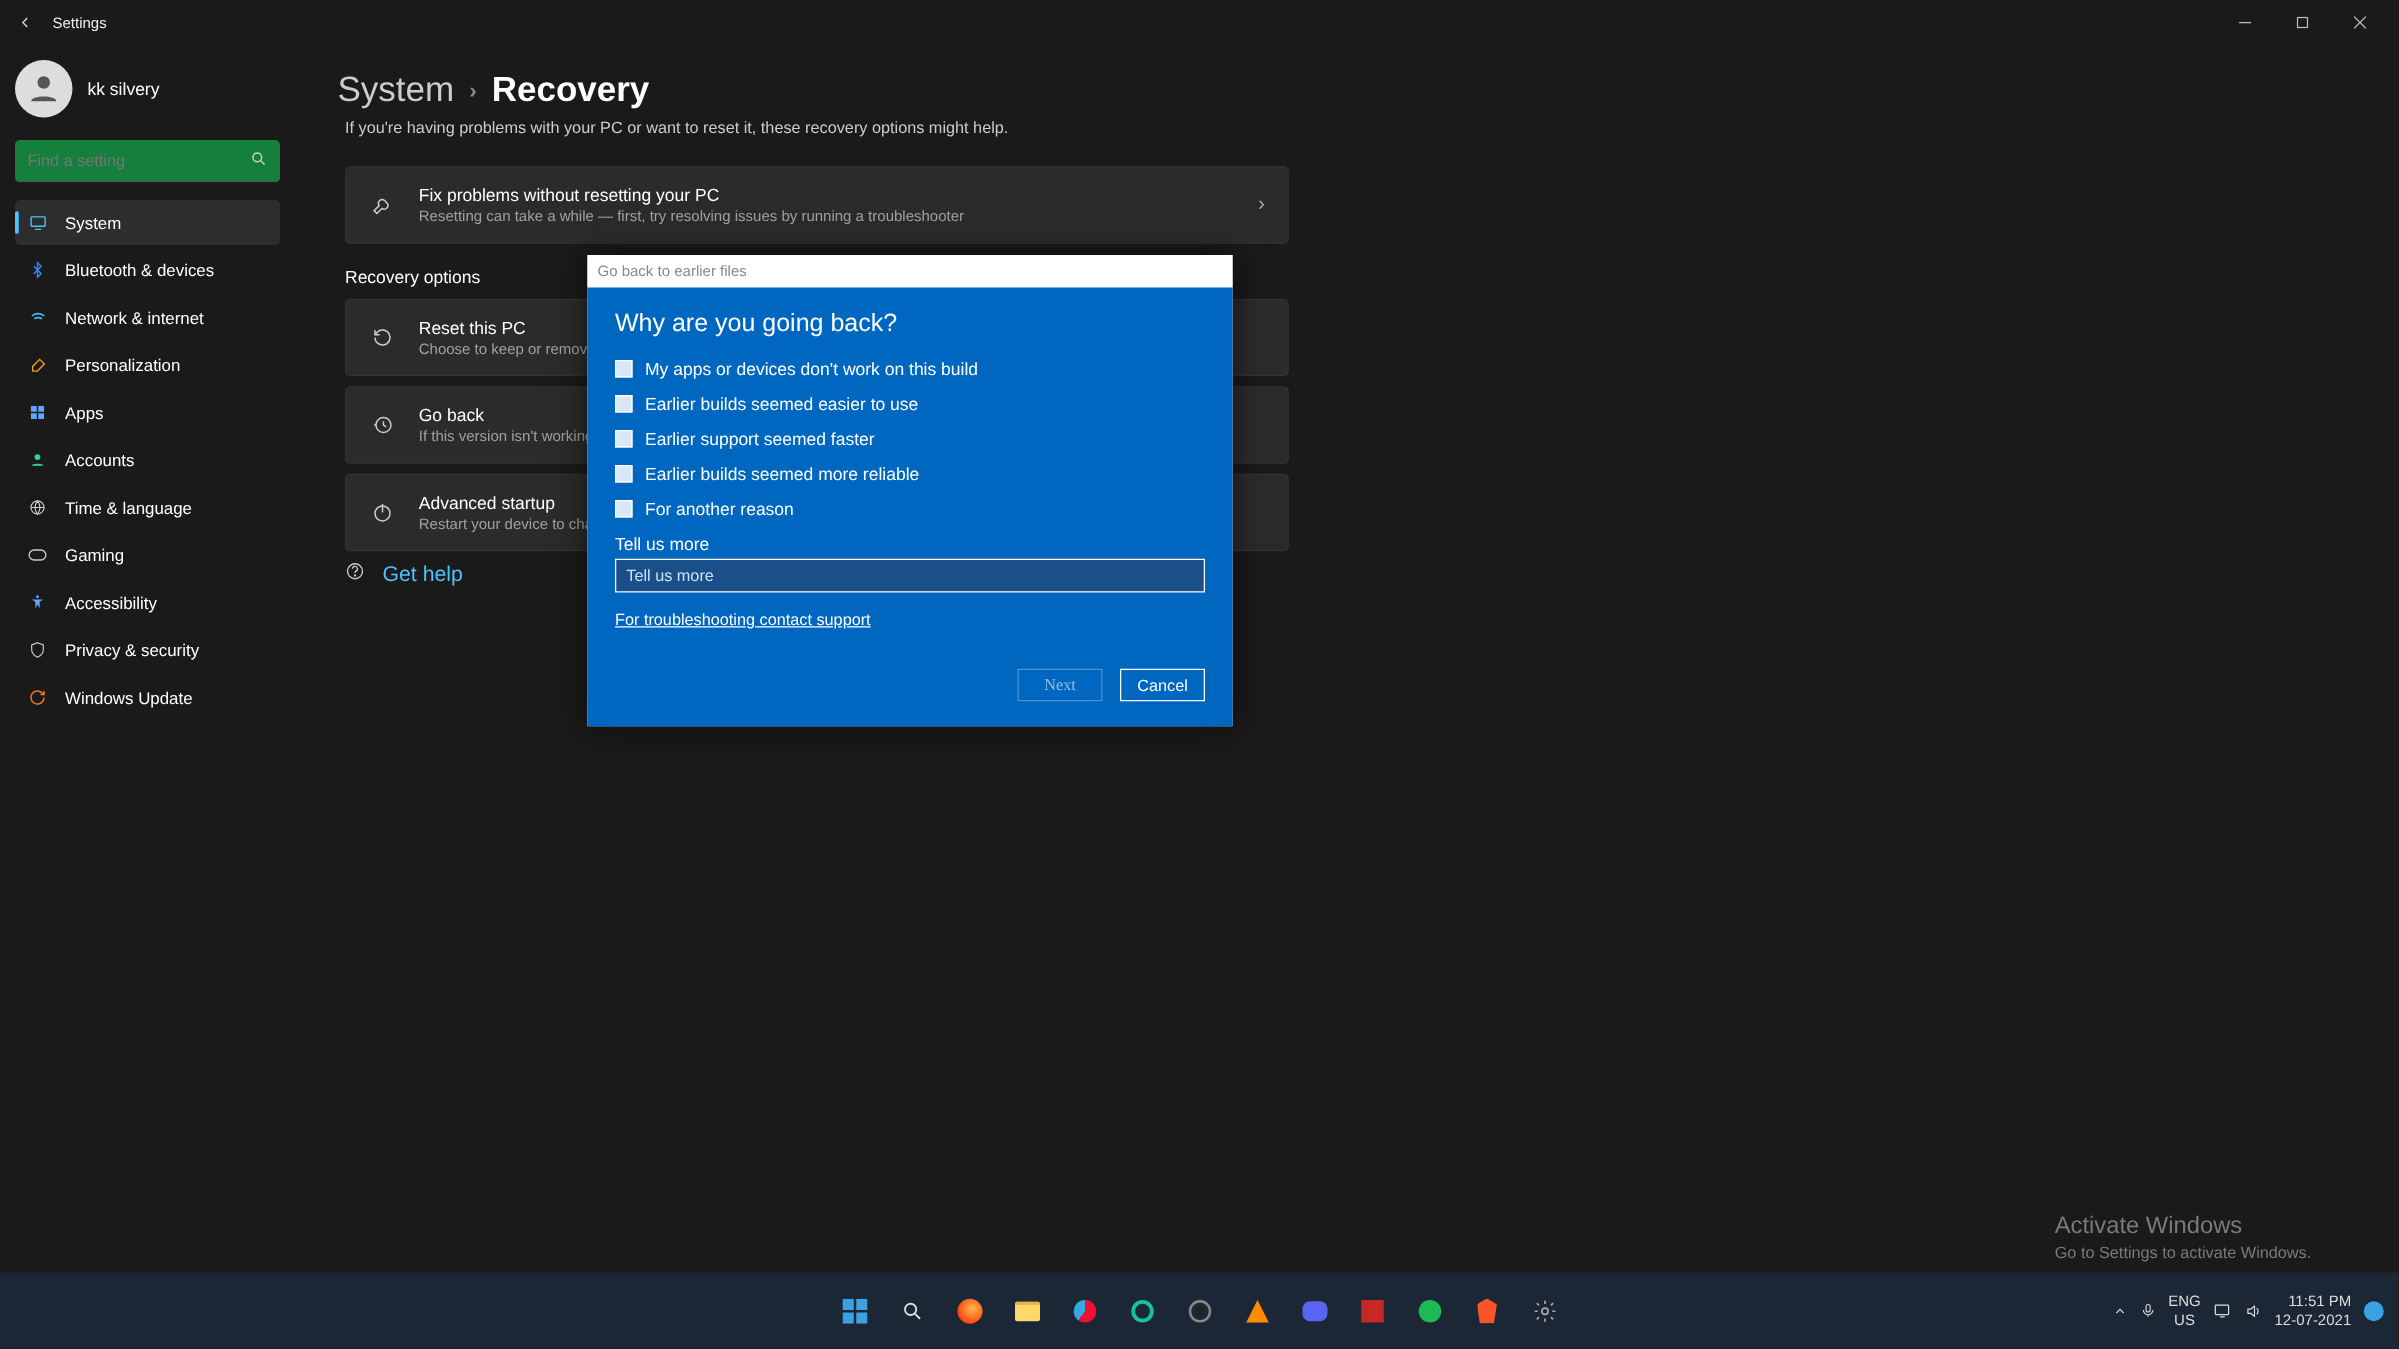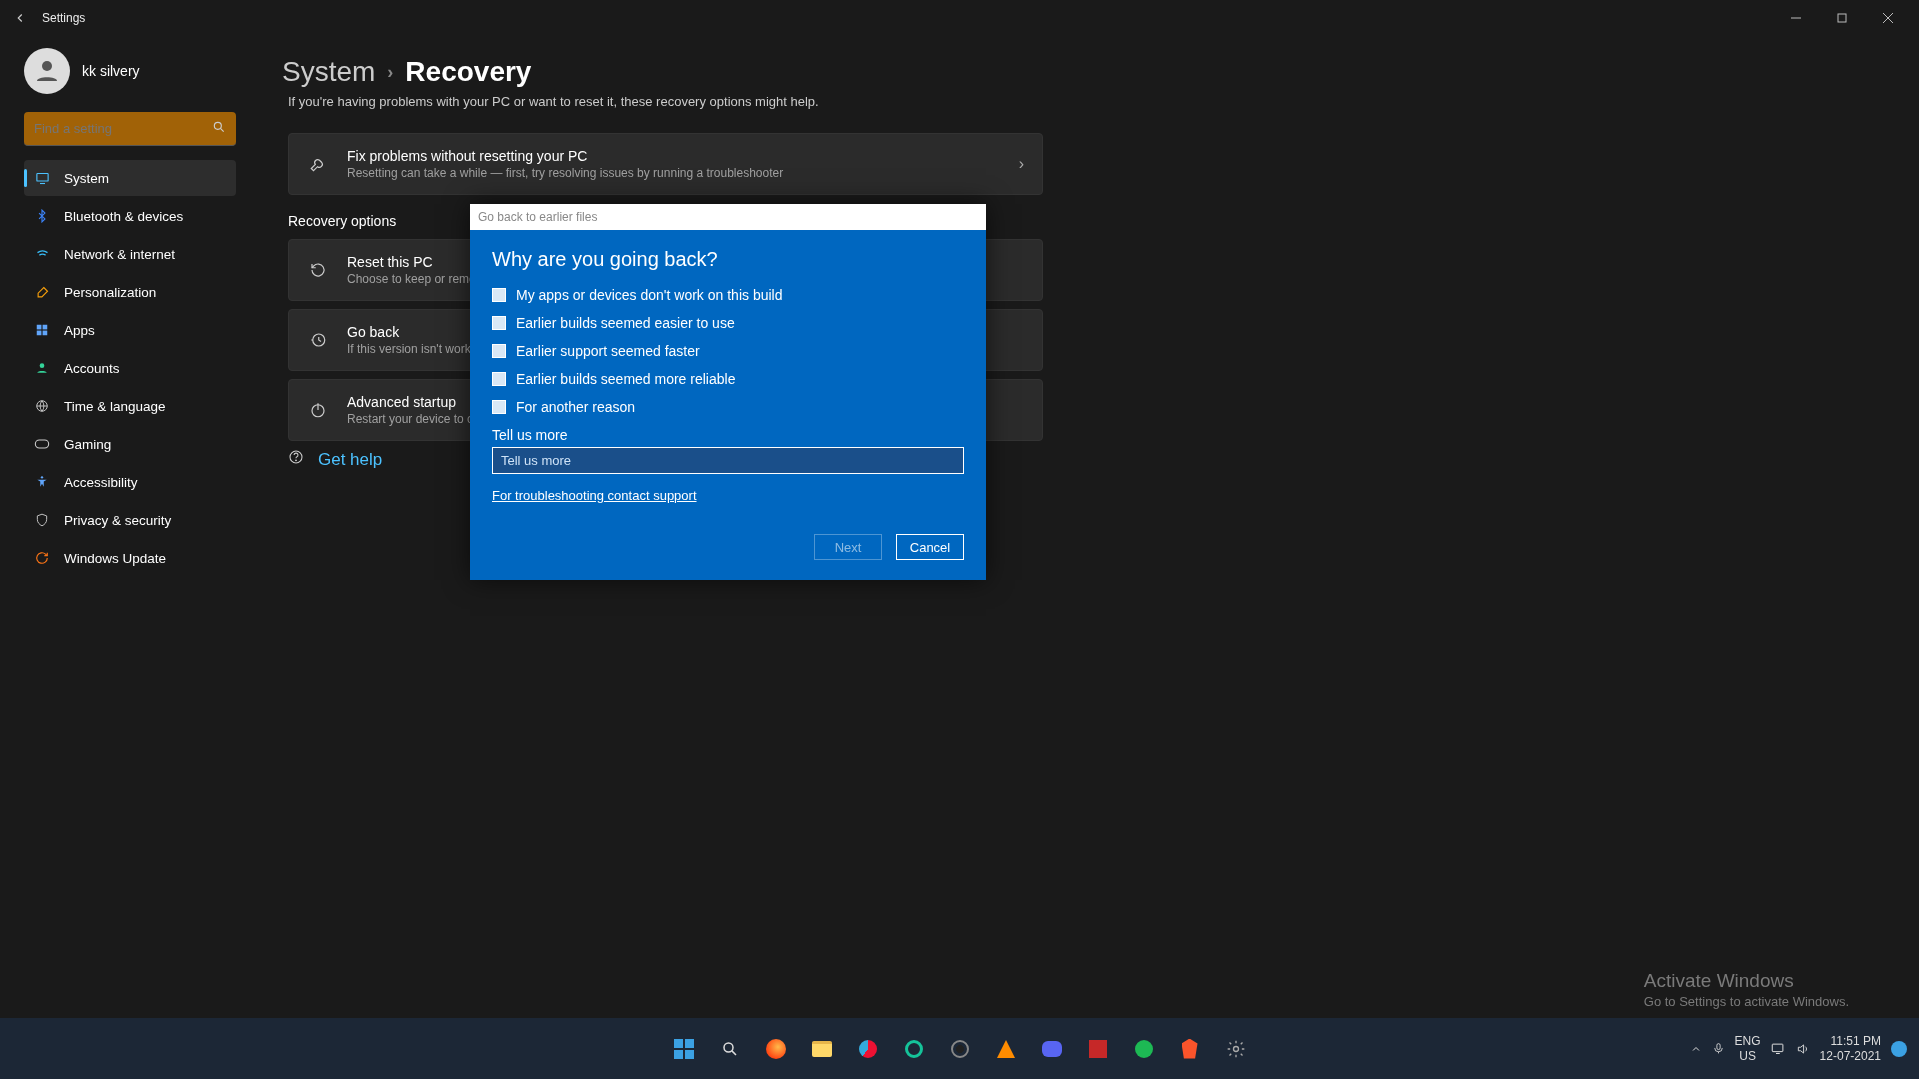--- a/index.html
+++ b/index.html
@@ -6,32 +6,32 @@
 body { background: #1a1a1a; color: #fff; width: 1919px; height: 1079px; overflow: hidden; position: relative; }
 
 
 .titlebar { display: flex; align-items: center; height: 36px; padding: 0 8px; }
 .titlebar .back { width: 24px; height: 24px; display:flex; align-items:center; justify-content:center; cursor:pointer; }
 .titlebar .title { font-size: 12px; margin-left: 10px; color: #eee; }
 .titlebar .win-controls { margin-left:auto; display:flex; gap:0; }
 .titlebar .win-btn { width: 46px; height: 30px; display:flex; align-items:center; justify-content:center; cursor:pointer; color:#bbb; }
 
 
-.content { display:flex; height: calc(100% - 36px - 48px); padding-left: 12px; }
+.content { display:flex; height: calc(100% - 36px - 48px); }
 .sidebar { width: 236px; padding: 8px 12px; }
 .main { flex:1; padding: 20px 0 0 40px; }
 
 
 .user { display:flex; align-items:center; gap:12px; margin: 4px 0 18px 0; }
 .avatar { width: 46px; height: 46px; border-radius: 50%; background:#ddd; display:flex; align-items:center; justify-content:center; }
 .avatar svg { width: 30px; height: 30px; fill:#555; }
 .username { font-size: 14px; }
 
 
-.search { display:flex; align-items:center; background:#a16207; border-radius:4px; height:34px; padding:0 10px; margin-bottom:14px; border-bottom:1px solid #555; }
+.search { display:flex; align-items:center; background:#15803d; border-radius:4px; height:34px; padding:0 10px; margin-bottom:14px; border-bottom:1px solid #555; }
 .search input { flex:1; background:transparent; border:none; outline:none; color:#ccc; font-size:13px; }
 .search .s-icon { color:#ccc; font-size:13px; }
 
 
 .nav-item { display:flex; align-items:center; gap:14px; height:36px; padding:0 10px; border-radius:4px; font-size:13.5px; cursor:pointer; margin-bottom:2px; }
 .nav-item.active { background:#2d2d2d; position:relative; }
 .nav-item.active::before { content:""; position:absolute; left:0; top:9px; bottom:9px; width:3px; background:#4cc2ff; border-radius:2px; }
 .nav-icon { width:16px; height:16px; display:flex; align-items:center; justify-content:center; }
 
 
@@ -59,21 +59,21 @@
 .dialog .d-body { background:#0067c0; color:#fff; padding:18px 22px 20px 22px; }
 .dialog .d-h { font-size:20px; font-weight:400; margin-bottom:16px; }
 .d-check { display:flex; align-items:center; gap:10px; margin-bottom:12px; font-size:14px; cursor:pointer; }
 .d-check .box { width:14px; height:14px; border:1px solid #fff; background:rgba(255,255,255,.85); }
 .d-label { font-size:14px; margin-top:6px; margin-bottom:4px; }
 .d-input { width:100%; background:#1a4f8a; border:1px solid #fff; color:#fff; padding:5px 8px; font-size:13px; outline:none; }
 .d-input::placeholder { color:#cfe3f7; }
 .d-link { color:#fff; text-decoration:underline; font-size:13px; display:inline-block; margin-top:14px; cursor:pointer; }
 .d-buttons { display:flex; justify-content:flex-end; gap:14px; margin-top:30px; }
 .d-btn { width:68px; height:26px; font-size:13px; border:1px solid #fff; background:transparent; color:#fff; cursor:pointer; }
-.d-btn.disabled { opacity:.55; border-color:rgba(255,255,255,.55); cursor:default; }
+.d-btn.disabled { opacity:.55; border-color:rgba(255,255,255,.55); cursor:default;font-family:Liberation Serif, serif; }
 
 
 .watermark { position:absolute; right:70px; bottom:70px; color:#7a7a7a; }
 .watermark .w1 { font-size:19px; }
 .watermark .w2 { font-size:13px; margin-top:2px; }
 
 
 .taskbar { position:absolute; left:0; right:0; bottom:0; height:61px; background:#1c2736; display:flex; align-items:center; }
 .tb-center { position:absolute; left:50%; transform:translateX(-50%); display:flex; gap:6px; }
 .tb-icon { width:40px; height:40px; display:flex; align-items:center; justify-content:center; border-radius:4px; cursor:pointer; font-size:18px; }

